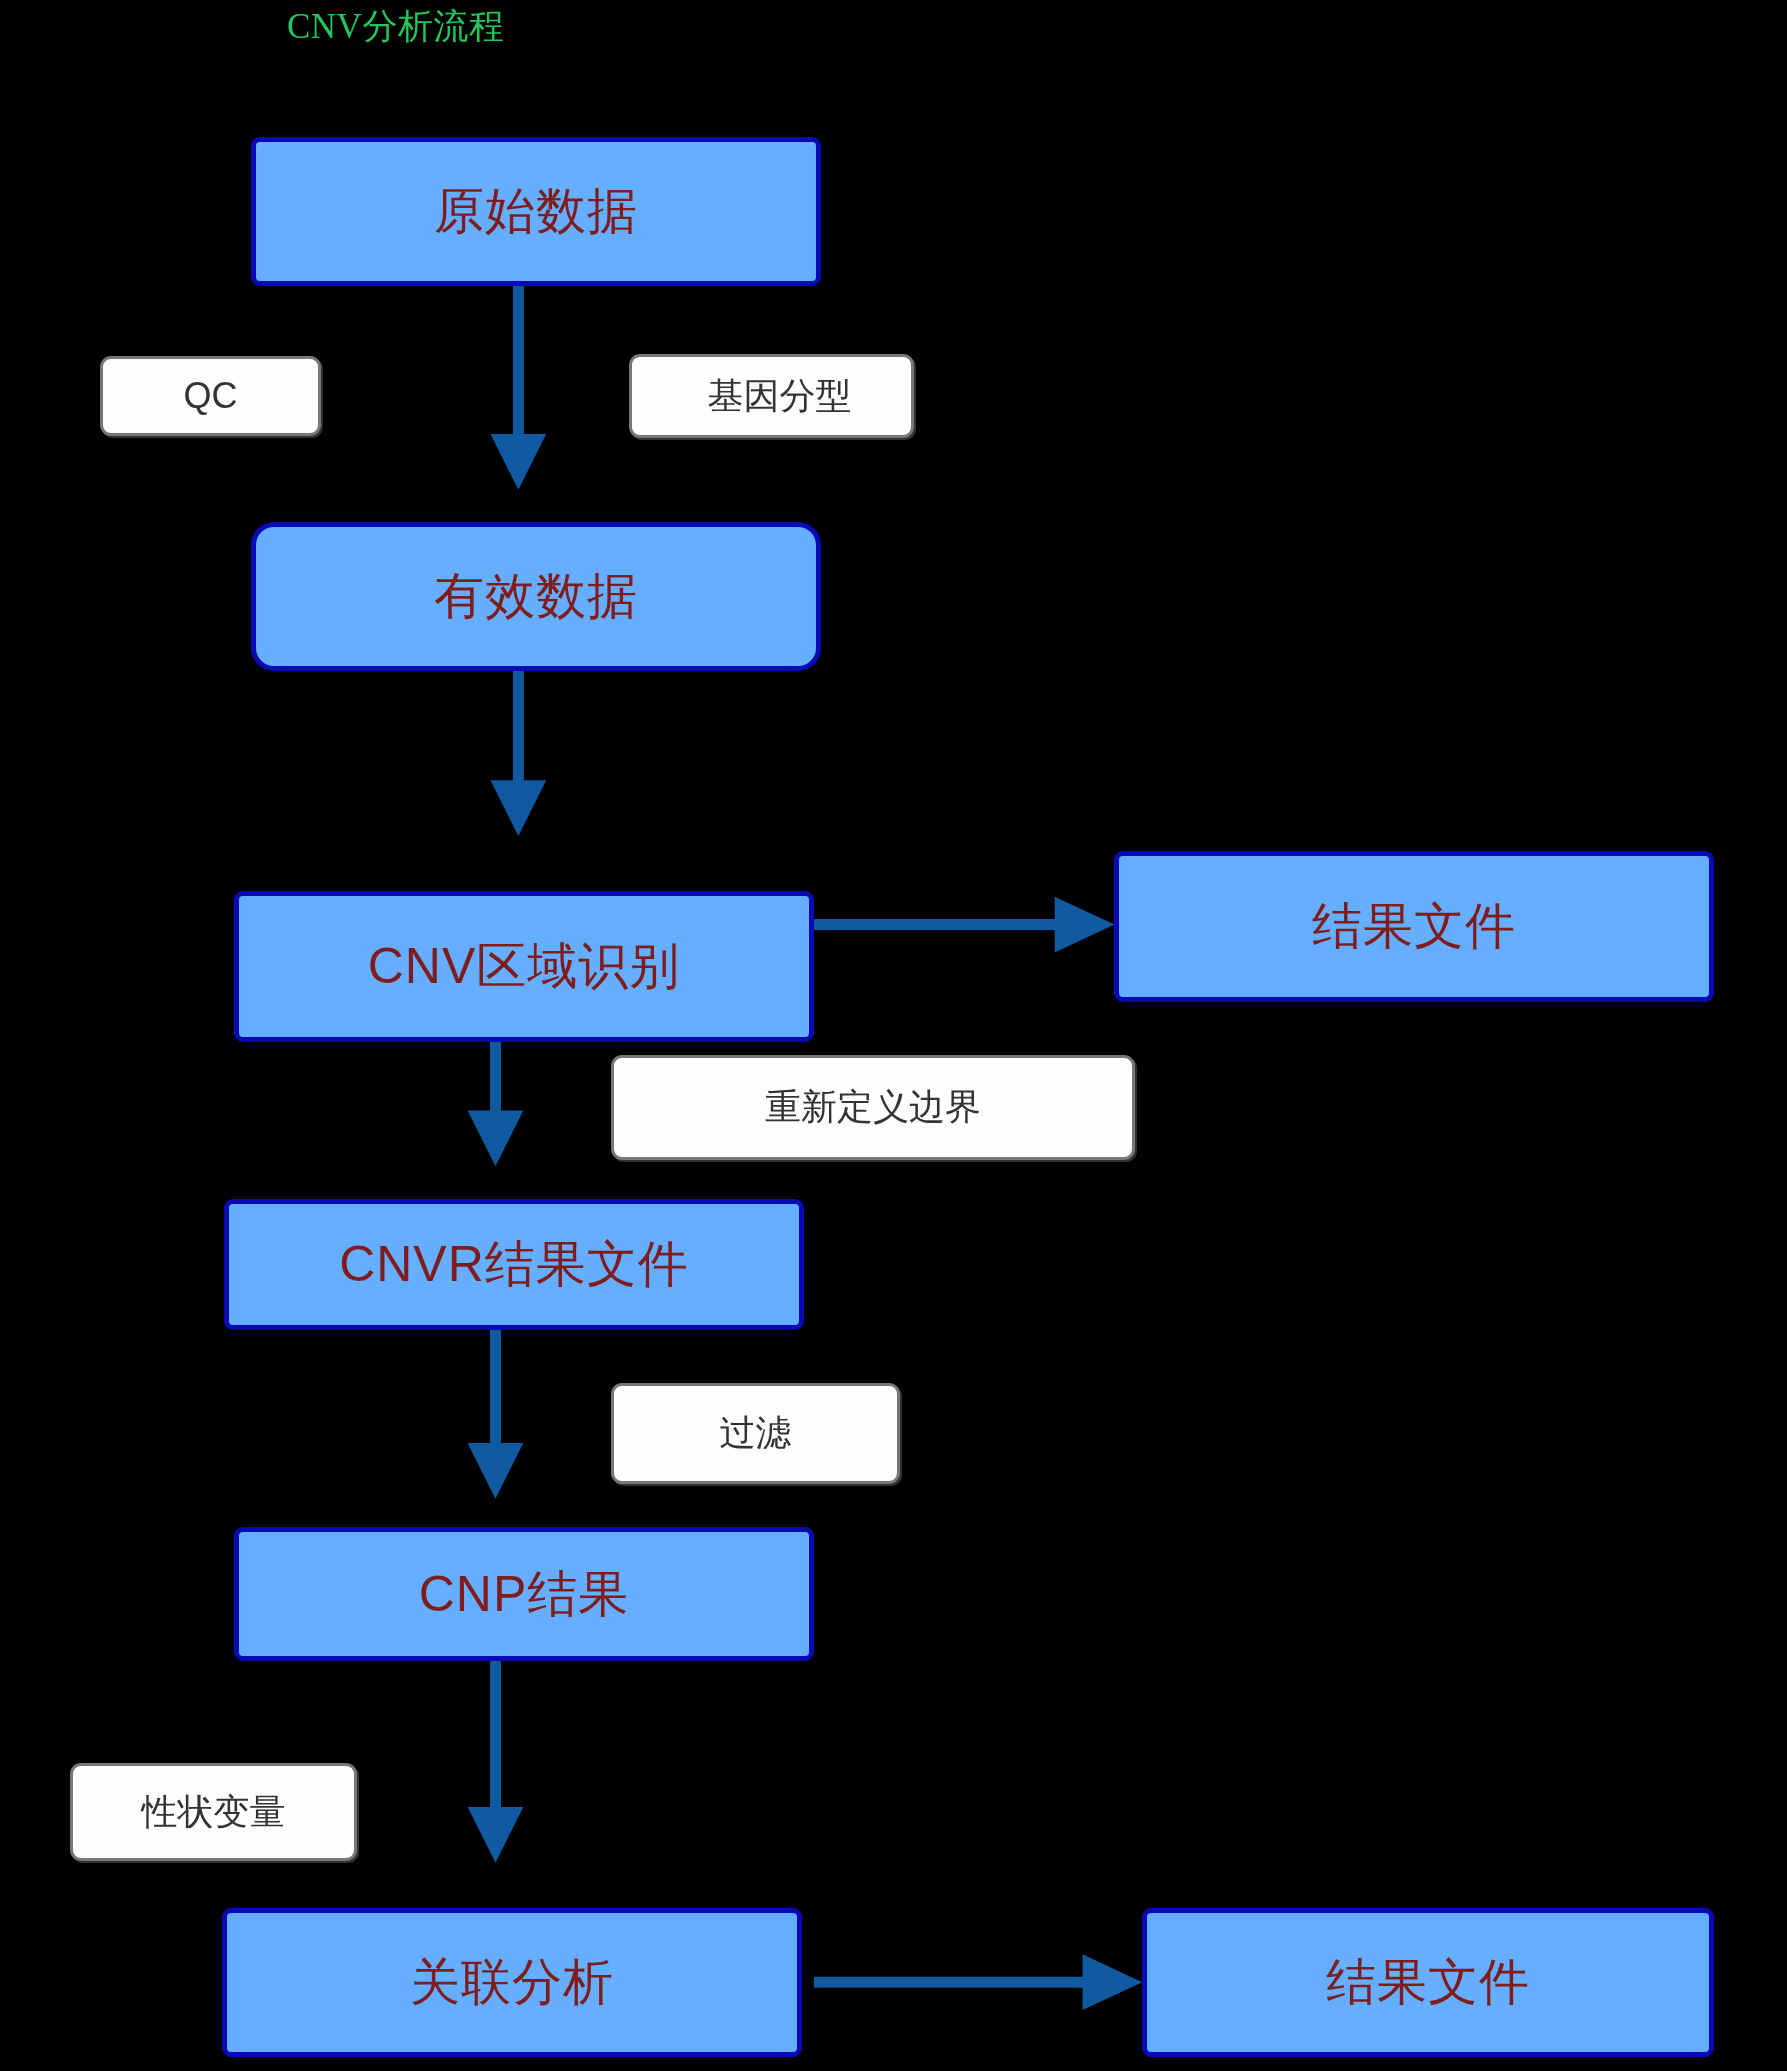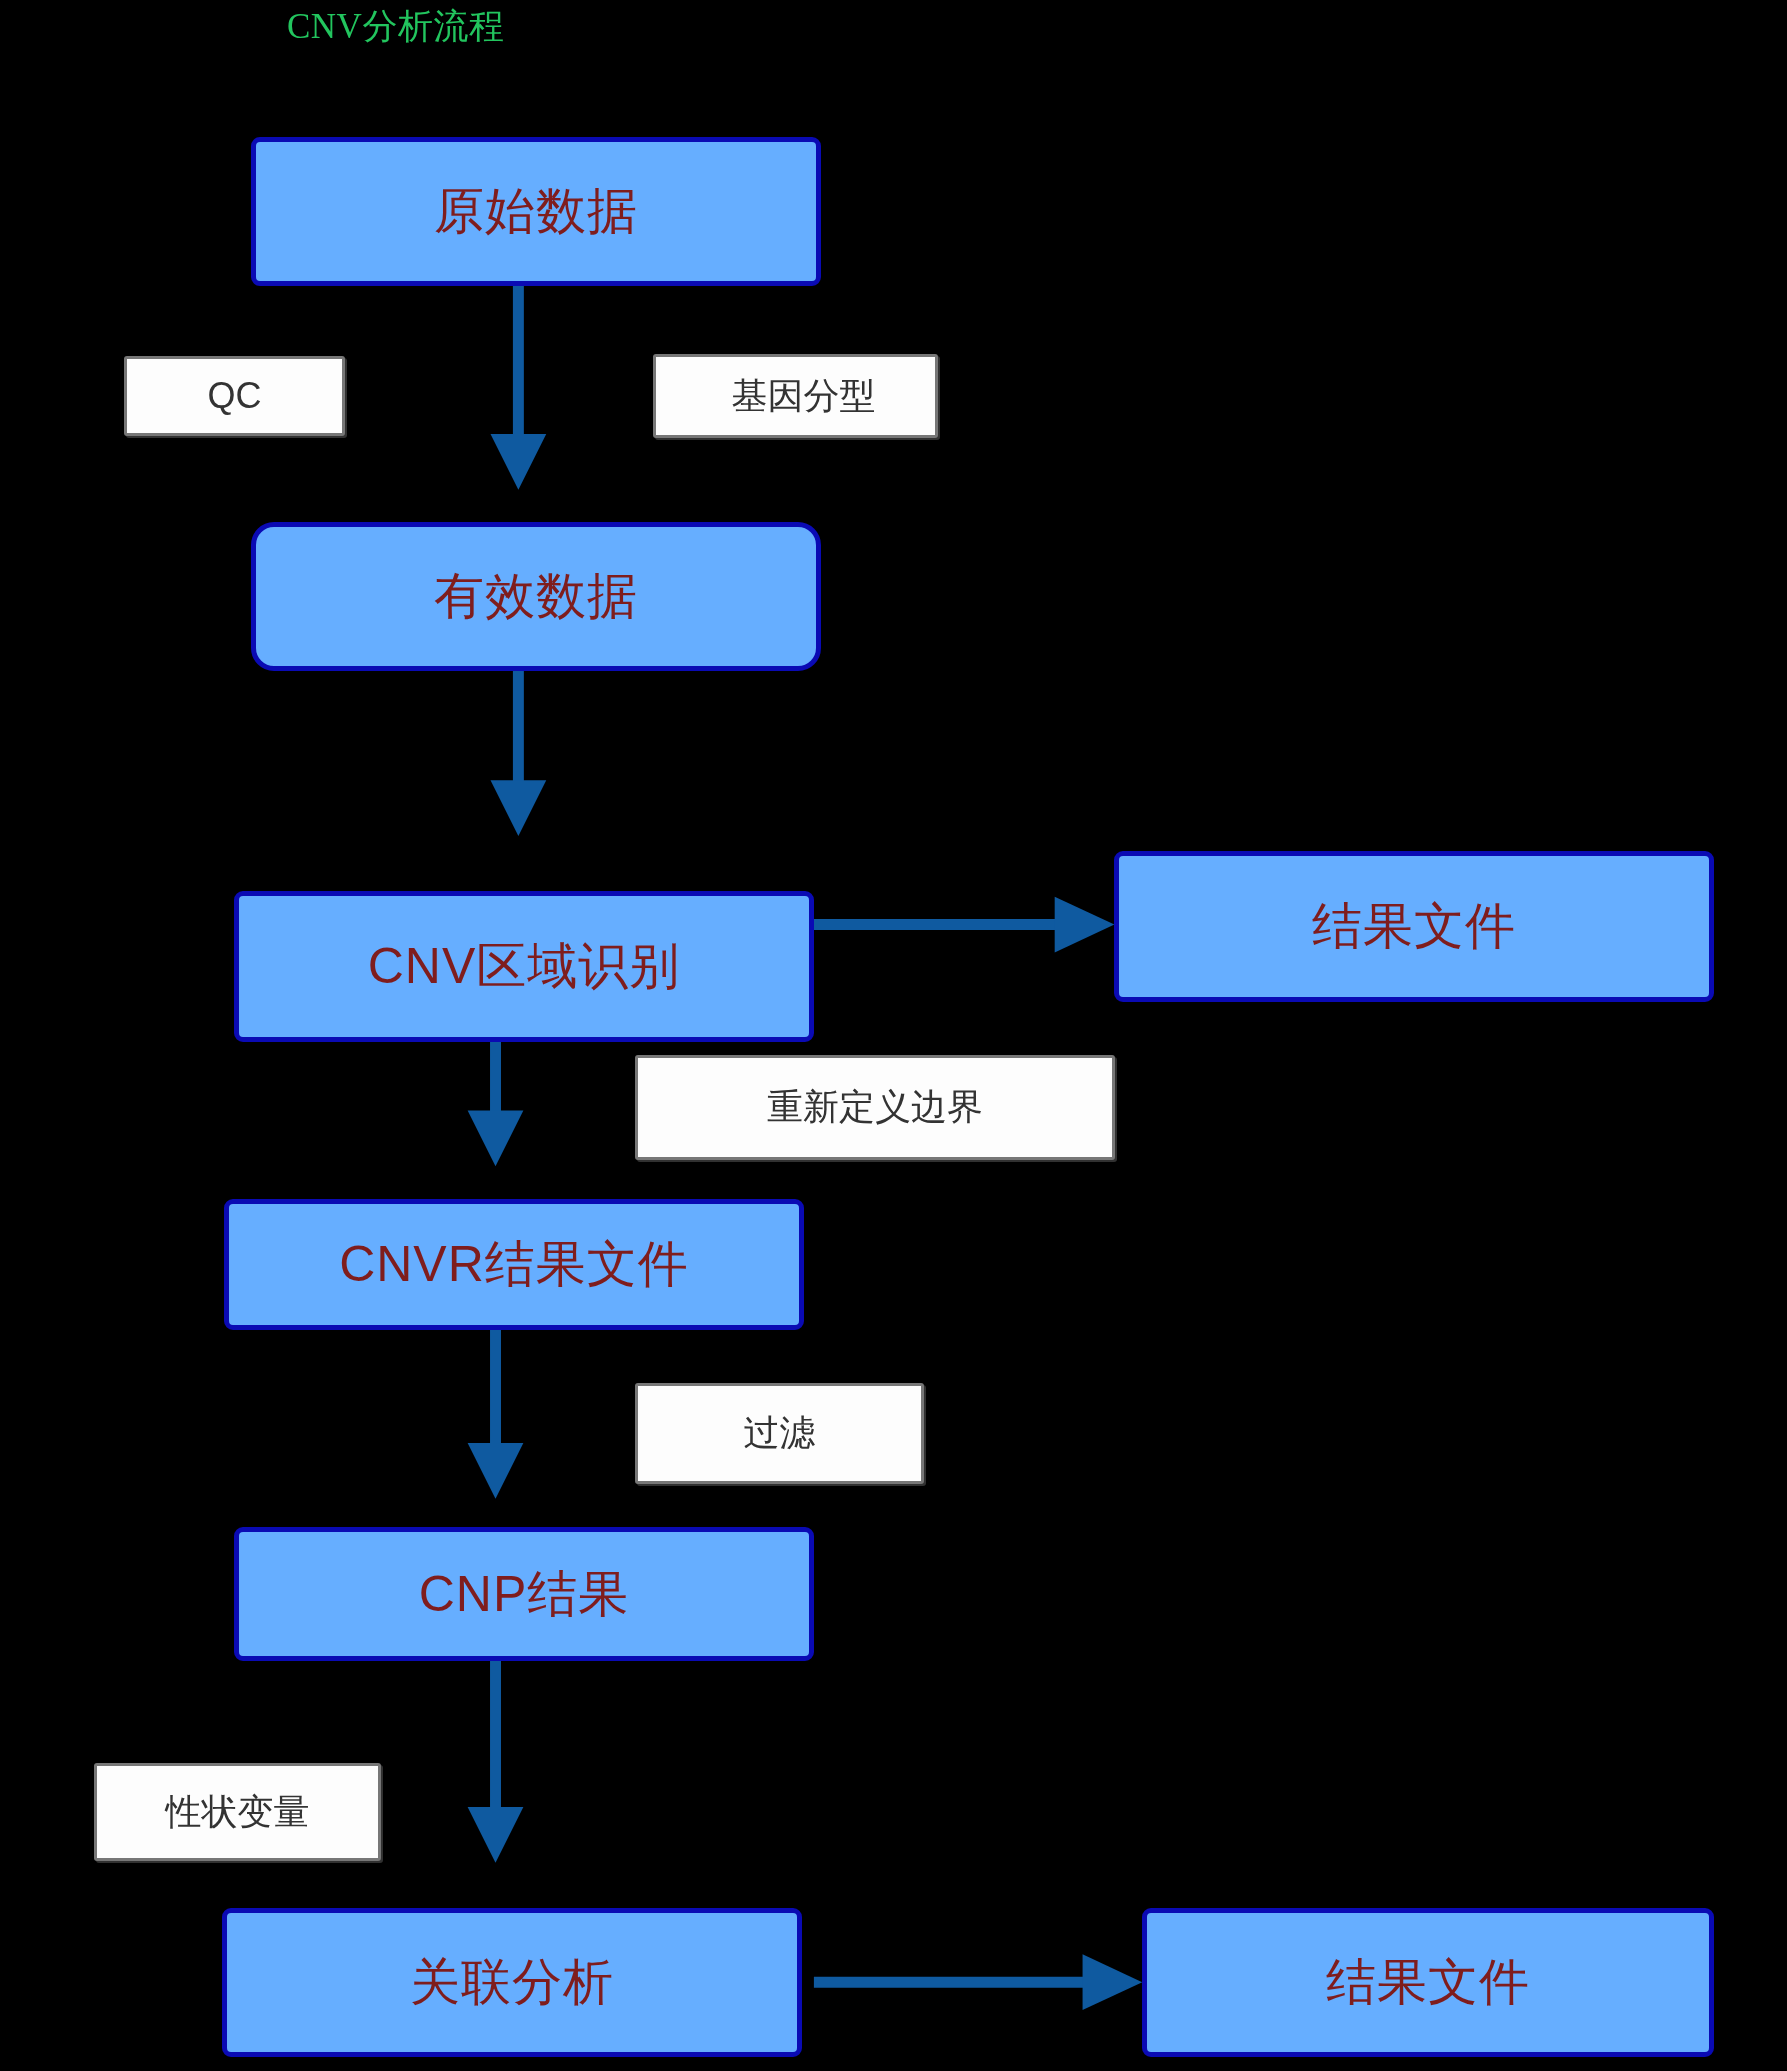--- a/index.html
+++ b/index.html
@@ -48,30 +48,29 @@
     letter-spacing: 1px;
     text-align: center;
     white-space: nowrap;
   }
 
   
   .edge-label {
     position: absolute;
     background: #fdfdfd;
     border: 3px solid #777777;
-    border-radius: 3px;
+    border-radius: 11px;
     display: flex;
     align-items: center;
     justify-content: center;
     color: #333333;
     font-size: 36px;
     font-weight: 400;
     white-space: nowrap;
     box-shadow: 2px 2px 0 rgba(90,90,90,0.55);
-    margin-left: 24px;
   }
 
   
   #edges {
     position: absolute;
     left: 0;
     top: 0;
     width: 1787px;
     height: 2072px;
     pointer-events: none;
@@ -143,20 +142,20 @@
   <div class="node" style="left:234px; top:1527px; width:580px; height:134px;">CNP结果</div>
 
   <div class="node" style="left:222px; top:1908px; width:580px; height:149px;">关联分析</div>
 
   <div class="node" style="left:1142px; top:1908px; width:572px; height:149px;">结果文件</div>
 
   <div class="edge-label" style="left:100px; top:356px; width:221px; height:80px;">QC</div>
 
   <div class="edge-label" style="left:629px; top:354px; width:285px; height:84px;padding-left:16px;">基因分型</div>
 
-  <div class="edge-label" style="left:611px; top:1055px; width:480px; height:105px;">重新定义边界</div>
+  <div class="edge-label" style="left:611px; top:1055px; width:524px; height:105px;">重新定义边界</div>
 
   <div class="edge-label" style="left:611px; top:1383px; width:289px; height:101px;">过滤</div>
 
   <div class="edge-label" style="left:70px; top:1763px; width:287px; height:98px;">性状变量</div>
 
 </div>
 
 
 </body></html>

